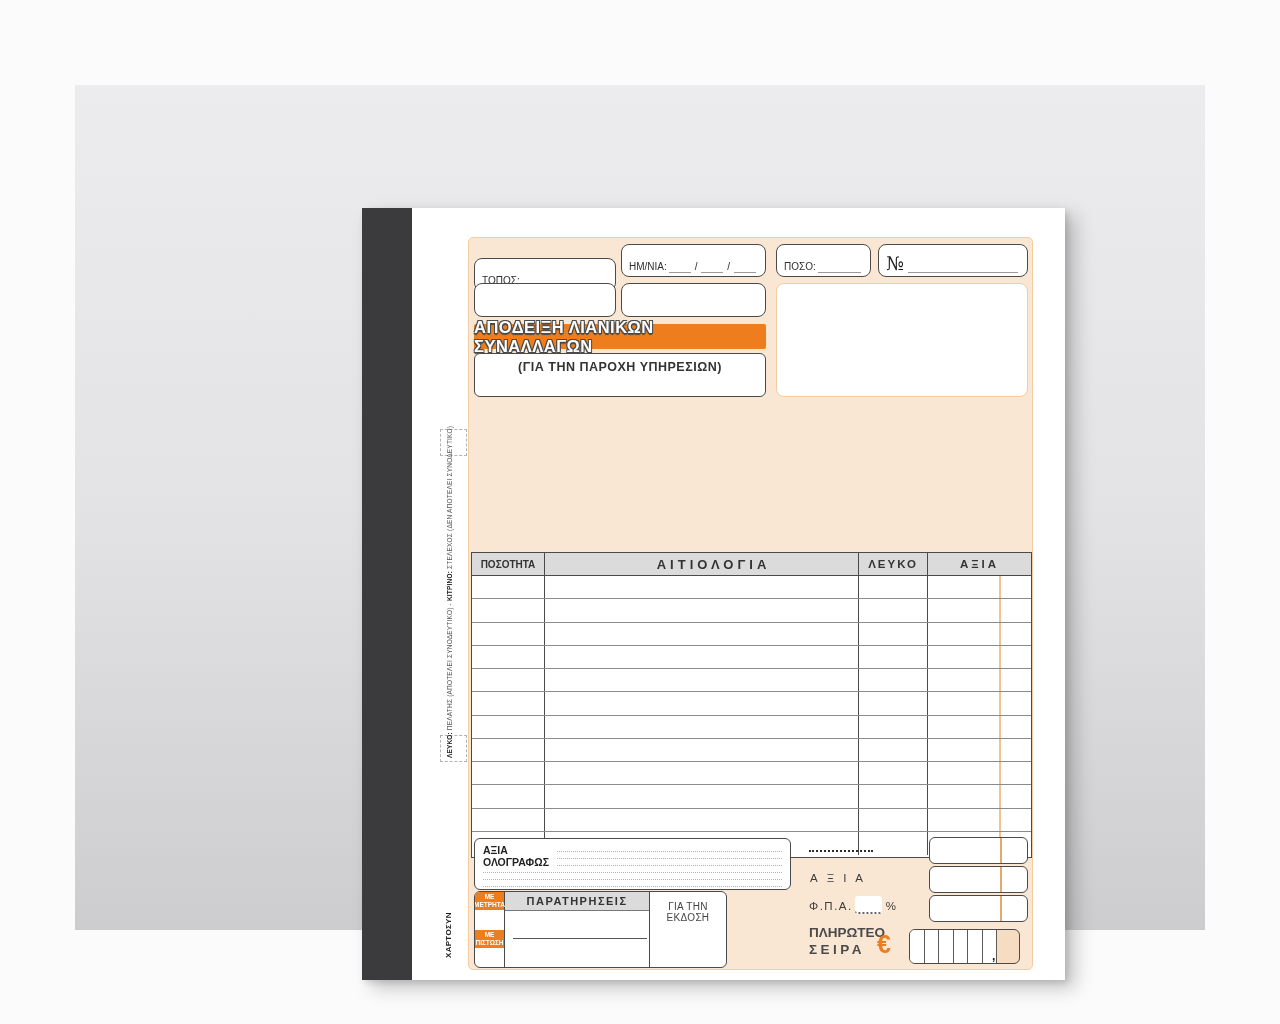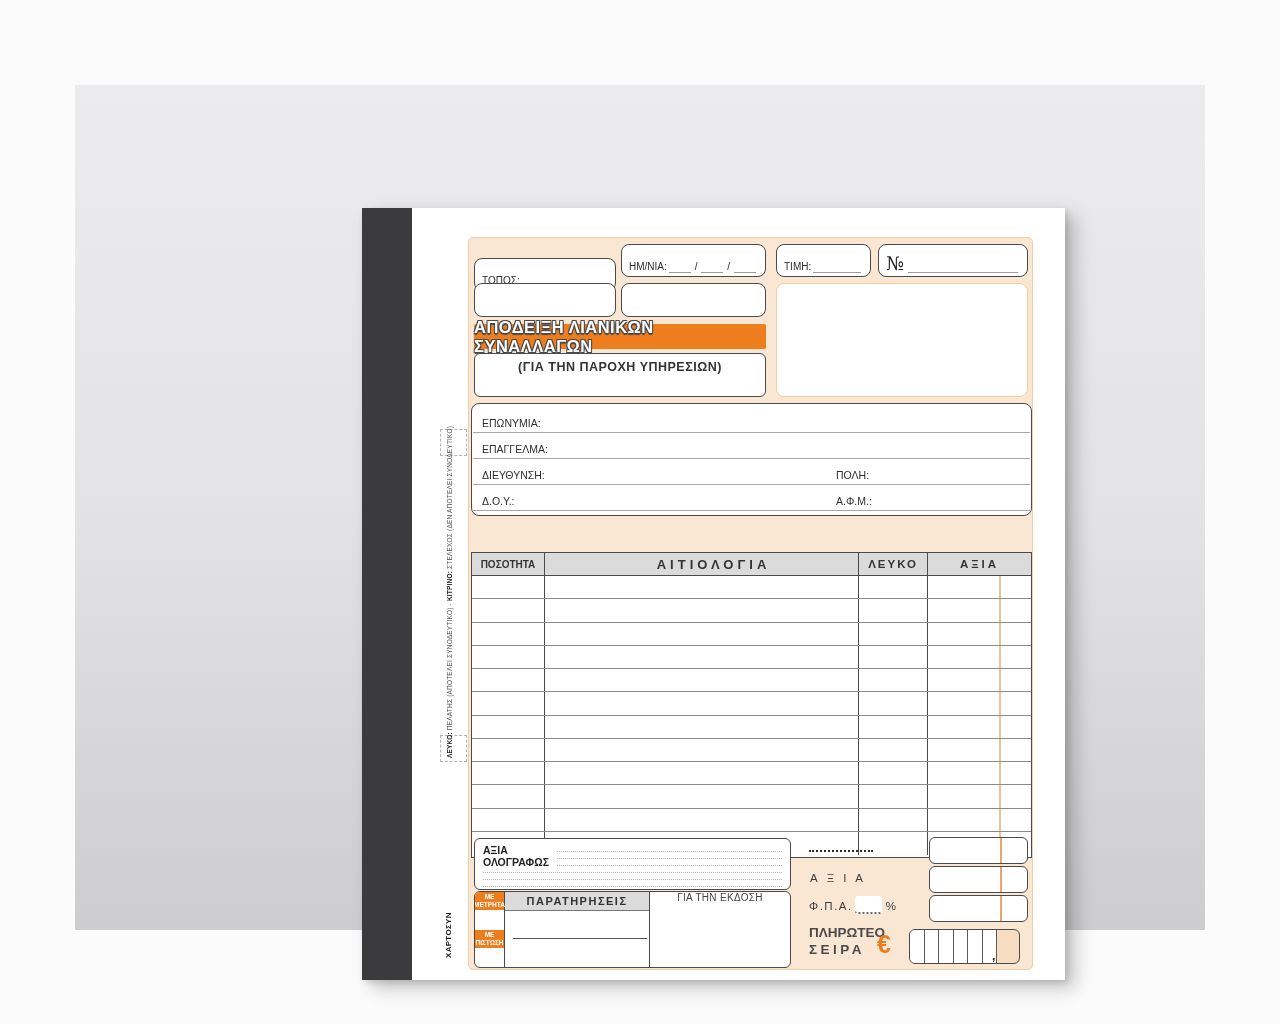--- a/index.html
+++ b/index.html
@@ -134,40 +134,40 @@
   }
   .words-label {
     position:absolute; left:8px; top:5px;
     font-size:10.5px; font-weight:bold; color:#222; line-height:12px;
   }
   .dotline { position:absolute; right:8px; border-bottom:1px dotted #b0b0b0; height:0; }
   .dl1 { left:82px; top:12px; } .dl2 { left:82px; top:19px; } .dl3 { left:82px; top:26px; }
   .dl4 { left:8px;  top:33px; } .dl5 { left:8px;  top:40px; } .dl6 { left:8px; top:47px; }
 
   .pay-group {
-    position:absolute; left:5px; top:653px; width:317px; height:77px;
+    position:absolute; left:5px; top:653px; width:253px; height:77px;
     background:#fff; border:1.5px solid #4a4a4a; border-radius:6px;
     display:flex; overflow:hidden;
   }
   .pg-labels { width:30px; border-right:1.5px solid #4a4a4a; display:flex; flex-direction:column; }
   .pg-cell { flex:1; }
   .pg-orange {
     flex:1; background:var(--accent-orange,#ee7e1d);
     color:#fff; font-weight:bold; font-size:6.5px; line-height:1.25;
     display:flex; flex-direction:column; align-items:center; justify-content:center;
     text-align:center; border-bottom:1px solid #fff;
   }
   .pg-notes { width:145px; border-right:1.5px solid #4a4a4a; position:relative; }
   .notes-head {
     height:19px; background:var(--header-gray,#dbdbdb); border-bottom:1px solid #777;
     display:flex; align-items:center; justify-content:center;
     font-size:11px; font-weight:bold; letter-spacing:1.5px; color:#333;
   }
   .notes-line { position:absolute; left:8px; right:2px; top:46px; border-top:1px solid #555; }
-  .pg-issue { flex:1; text-align:center; padding-top:0; font-size:10px; color:#444; letter-spacing:0.3px; }
+  .pg-issue { flex:1; text-align:center; padding-top:9px; font-size:10px; color:#444; letter-spacing:0.3px; }
 
   
   .dash-line { position:absolute; left:340px; top:606px; width:64px; height:8px; border-bottom:2px dotted #2b2b2b; }
   .value-word {
     position:absolute; left:341px; top:634px;
     font-size:11.5px; color:#3c3c3c; letter-spacing:9px;
   }
   .vat-row { position:absolute; left:340px; top:658px; display:flex; align-items:flex-end; font-size:11.5px; color:#3c3c3c;text-align:center; }
   .vat-label { letter-spacing:1.5px; padding-bottom:2px; }
   .vat-box { width:27px; height:18px; background:#fff; border-radius:3px; margin:0 2px; border-bottom:2px dotted #666; }
@@ -218,21 +218,21 @@
           <span>ΗΜ/ΝΙΑ:</span>
           <span class="u"></span>
           <span class="slash">/</span>
           <span class="u"></span>
           <span class="slash">/</span>
           <span class="u"></span>
         </div>
       </div>
       <div class="fbox box-series">
         <div class="lblrow">
-          <span>ΤΙΜΗ:</span>
+          <span>ΠΟΣΟ:</span>
           <span class="u"></span>
         </div>
       </div>
       <div class="fbox box-number">
         <div class="lblrow">
           <span class="no-glyph">№</span>
           <span class="u"></span>
         </div>
       </div>
 
@@ -240,36 +240,20 @@
       <div class="fbox box-blank-b"></div>
       <div class="stamp-box"></div>
 
       <div class="title-bar">
         <span>ΑΠΟΔΕΙΞΗ ΛΙΑΝΙΚΩΝ ΣΥΝΑΛΛΑΓΩΝ</span>
       </div>
       <div class="subtitle-box">
         <span>(ΓΙΑ ΤΗΝ ΠΑΡΟΧΗ ΥΠΗΡΕΣΙΩΝ)</span>
       </div>
 
-      <div class="info-box">
-        <div class="info-row">
-          <span class="lab">ΕΠΩΝΥΜΙΑ:</span>
-        </div>
-        <div class="info-row">
-          <span class="lab">ΕΠΑΓΓΕΛΜΑ:</span>
-        </div>
-        <div class="info-row">
-          <span class="lab">ΔΙΕΥΘΥΝΣΗ:</span>
-          <span class="lab2">ΠΟΛΗ:</span>
-        </div>
-        <div class="info-row">
-          <span class="lab">Δ.Ο.Υ.:</span>
-          <span class="lab2">Α.Φ.Μ.:</span>
-        </div>
-      </div>
 
       <div class="items-table">
         <div class="thead">
           <div class="hc h-qty">ΠΟΣΟΤΗΤΑ</div>
           <div class="hc h-desc">ΑΙΤΙΟΛΟΓΙΑ</div>
           <div class="hc h-price">ΛΕΥΚΟ</div>
           <div class="hc h-value">ΑΞΙΑ</div>
         </div>
         <div>
             <div class="trow">

